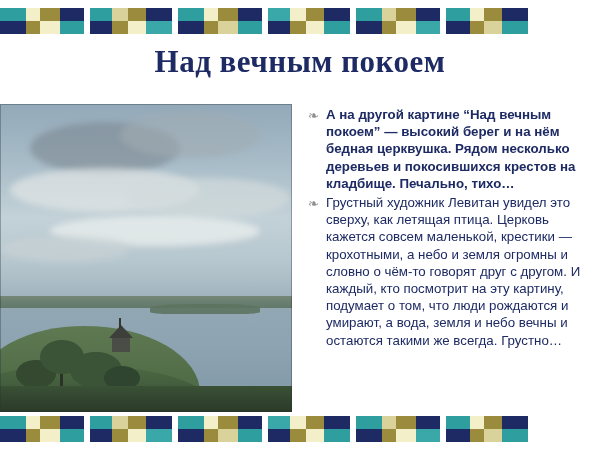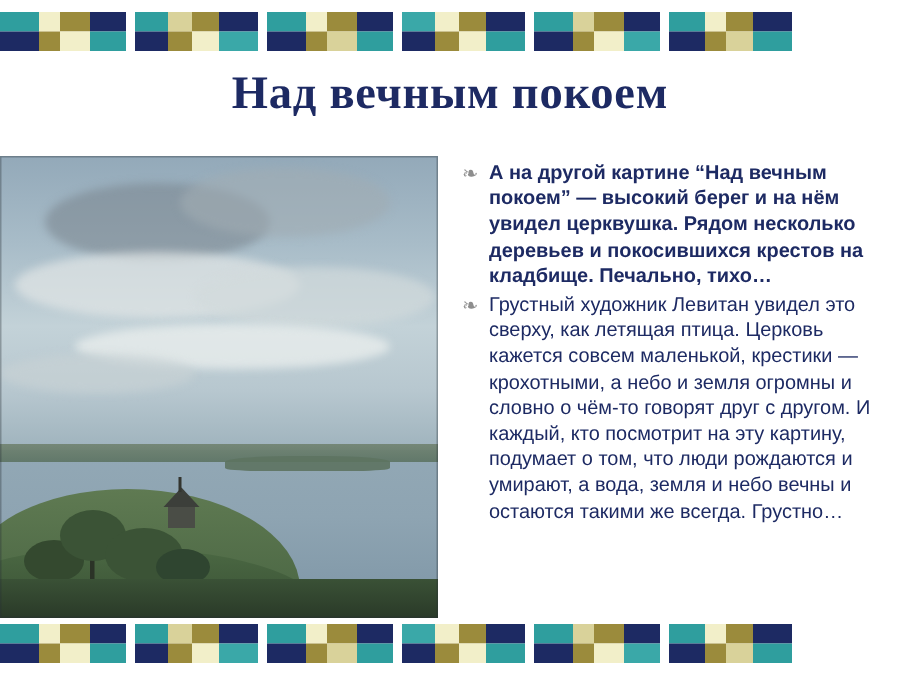--- a/index.html
+++ b/index.html
@@ -326,21 +326,21 @@
       <div class="church-roof"></div>
       <div class="church-spire"></div>
     </div>
     <div class="shore"></div>
     <div class="pic-frame"></div>
   </div>
 
   <div class="text-col">
     <div class="bullet-row">
       <div class="bullet-mark">❧</div>
-      <div class="bullet-text">А на другой картине “Над вечным покоем” — высокий берег и на нём увидел церквушка. Рядом несколько деревьев и покосившихся крестов на кладбище. Печально, тихо…</div>
+      <div class="bullet-text">А на другой картине “Над вечным покоем” — высокий берег и на нём бедная церквушка. Рядом несколько деревьев и покосившихся крестов на кладбище. Печально, тихо…</div>
     </div>
     <div class="bullet-row normal">
       <div class="bullet-mark">❧</div>
       <div class="bullet-text">Грустный художник Левитан увидел это сверху, как летящая птица. Церковь кажется совсем маленькой, крестики — крохотными, а небо и земля огромны и словно о чём-то говорят друг с другом. И каждый, кто посмотрит на эту картину, подумает о том, что люди рождаются и умирают, а вода, земля и небо вечны и остаются такими же всегда. Грустно…</div>
     </div>
   </div>
 
   <div class="strip bottom">
     <div class="strip-block">
       <div class="half">

